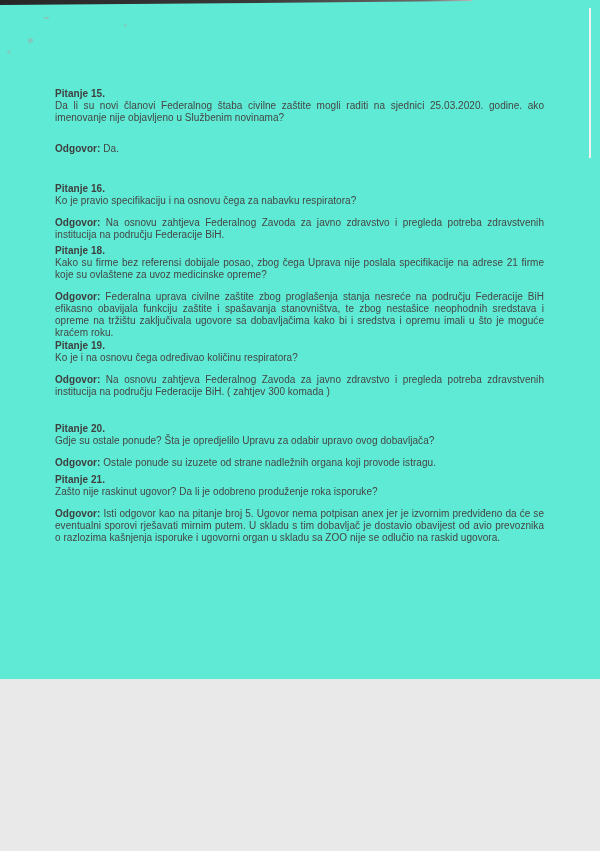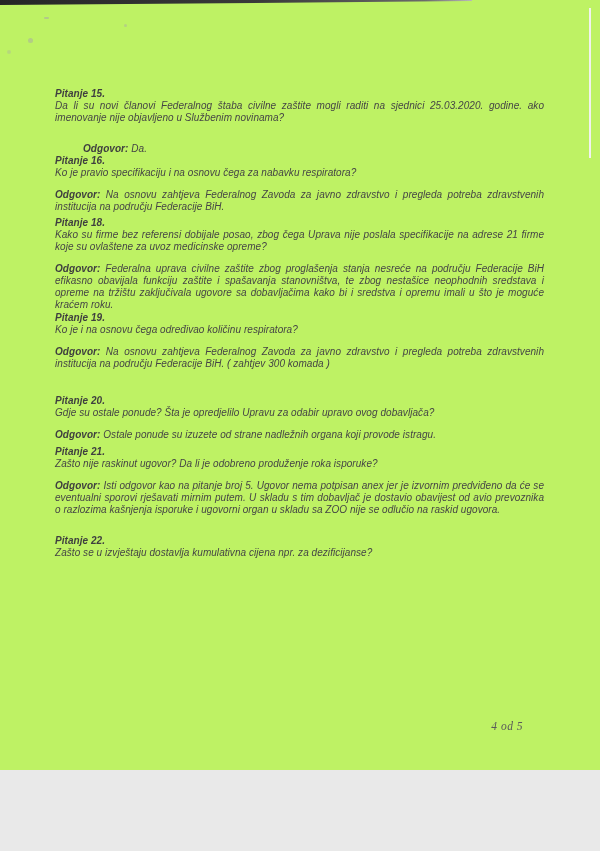--- a/index.html
+++ b/index.html
@@ -3,25 +3,24 @@
 <meta charset="utf-8">
 <style>
   html, body { margin: 0; padding: 0; }
   body {
     width: 600px; height: 851px;
     background: #e9e9e9;
     font-family: "Liberation Sans", "DejaVu Sans", sans-serif;
   }
   .page {
     position: relative;
-    width: 600px; height: 770px;
-    background: #bef264;
+    width: 600px; height: 679px;
+    background: #5eead4;
     overflow: hidden;
     color: #454545;
-    font-style: italic;
   }
   
   .scan-edge {
     position: absolute; top: 0; left: 0;
     width: 472px; height: 5px;
     background: linear-gradient(to right, #262626 0%, #3a3a3a 55%, #6a6a6a 90%, #b9b9b9 100%);
     clip-path: polygon(0 0, 100% 0, 100% 22%, 0 100%);
   }
   .scan-streak-right {
     position: absolute; top: 8px; right: 9px;
@@ -42,22 +41,22 @@
     line-height: 12px;
     letter-spacing: 0.05px;
   }
   .content p { margin: 0; }
   .q-head { font-weight: bold; color: #3f3f3f; }
   .q-text, .a-text { text-align: justify; }
   .a-text { margin-top: 10px !important; }
   .bold { font-weight: bold; color: #3f3f3f; }
 
   .sec-15 { margin-top: 0; }
-  .sec-15 .a-text { margin-top: 19px !important; margin-left: 28px; }
-  .sec-16 { }
+  .sec-15 .a-text { margin-top: 19px !important; }
+  .sec-16 { margin-top: 28px; }
   .sec-17 { margin-top: 11px; }
   .sec-18 { margin-top: 4px; }
   .sec-19 { margin-top: 1px; }
   .sec-20 { margin-top: 25px; }
   .sec-21 { margin-top: 5px; }
   .sec-22 { margin-top: 19px; }
 
   .page-number {
     position: absolute;
     top: 720px; right: 77px;
@@ -111,22 +110,18 @@
       <p class="q-text">Gdje su ostale ponude? Šta je opredjelilo Upravu za odabir upravo ovog dobavljača?</p>
       <p class="a-text"><span class="bold">Odgovor:</span> <span>Ostale ponude su izuzete od strane nadležnih organa koji provode istragu.</span></p>
     </div>
 
     <div class="section sec-21">
       <p class="q-head">Pitanje 21.</p>
       <p class="q-text">Zašto nije raskinut ugovor? Da li je odobreno produženje roka isporuke?</p>
       <p class="a-text"><span class="bold">Odgovor:</span> <span>Isti odgovor kao na pitanje broj 5. Ugovor nema potpisan anex jer je izvornim predviđeno da će se eventualni sporovi rješavati mirnim putem. U skladu s tim dobavljač je dostavio obavijest od avio prevoznika o razlozima kašnjenja isporuke i ugovorni organ u skladu sa ZOO nije se odlučio na raskid ugovora.</span></p>
     </div>
 
-    <div class="section sec-22">
-      <p class="q-head">Pitanje 22.</p>
-      <p class="q-text">Zašto se u izvještaju dostavlja kumulativna cijena npr. za dezificijanse?</p>
-    </div>
 
   </div>
 
   <div class="page-number">4 od 5</div>
 
 </div>
 
 </body></html>

